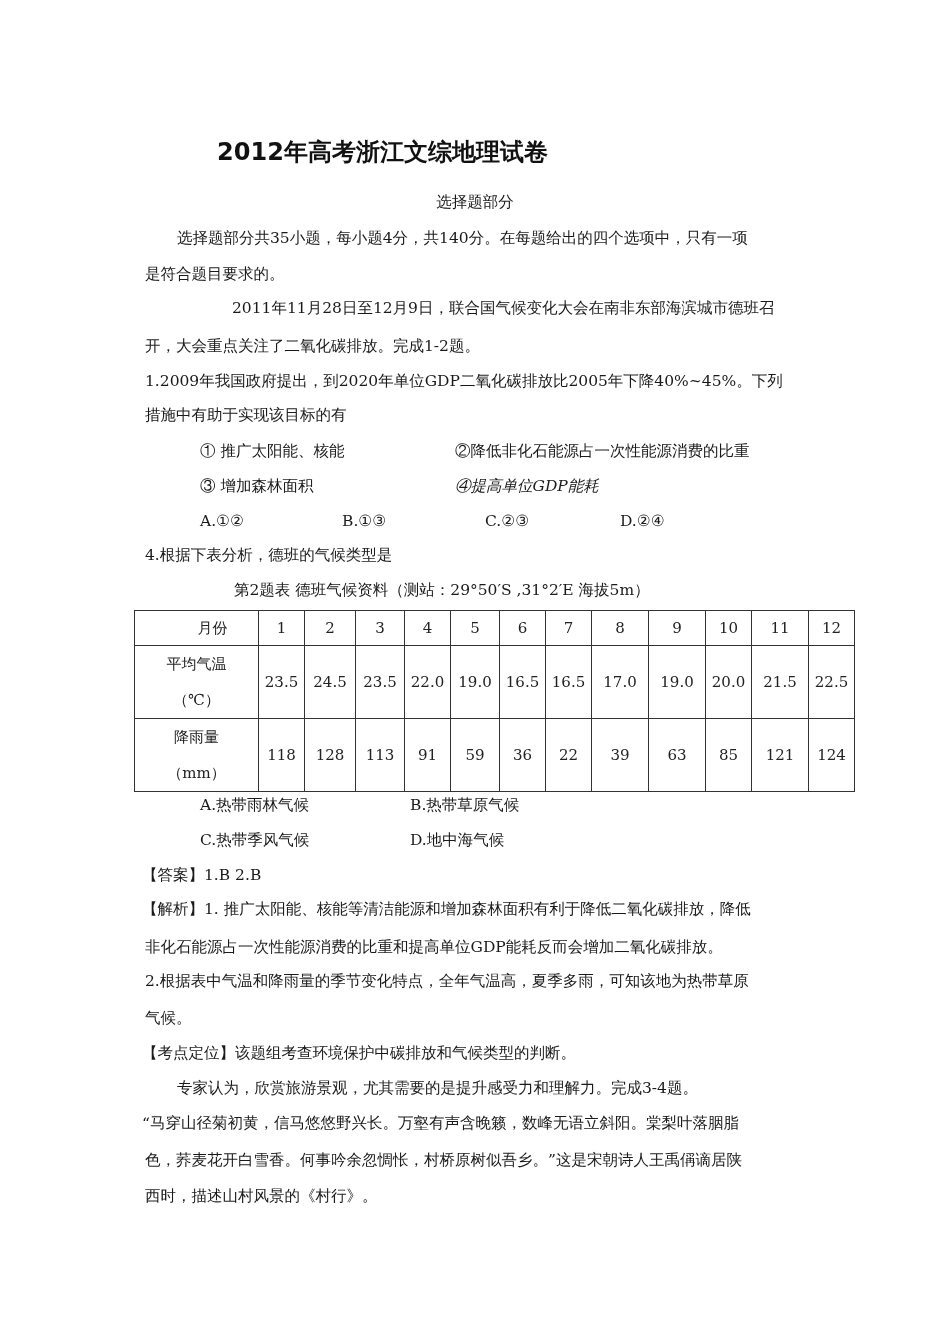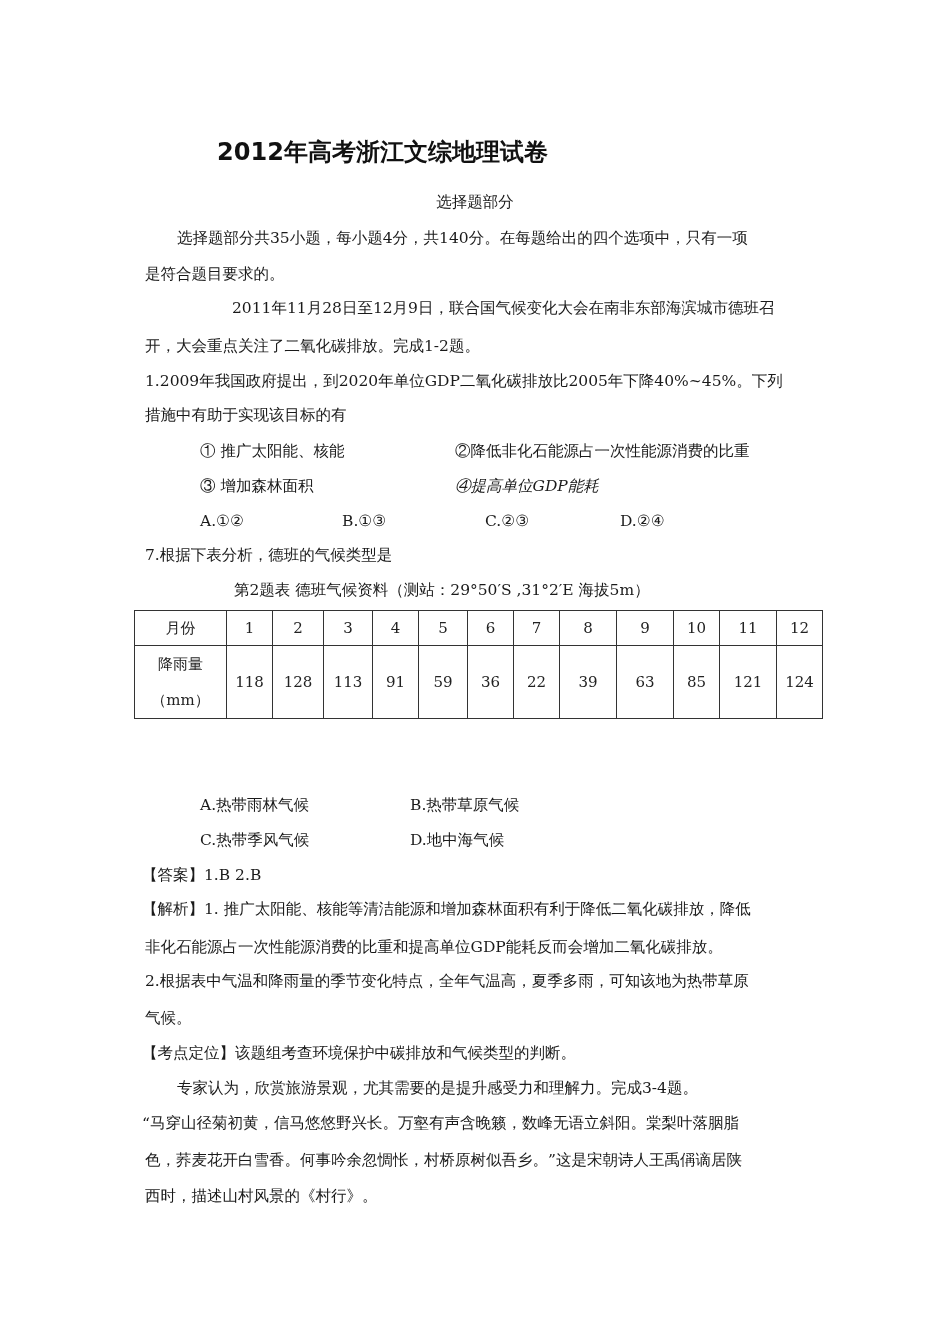--- a/index.html
+++ b/index.html
@@ -34,39 +34,57 @@
   <div class="abs t" style="left:200px;top:441px;">① 推广太阳能、核能</div>
   <div class="abs t" style="left:455px;top:441px;">②降低非化石能源占一次性能源消费的比重</div>
   <div class="abs t" style="left:200px;top:476px;">③ 增加森林面积</div>
   <div class="abs t" style="left:455px;top:476px;font-style:italic;">④提高单位GDP能耗</div>
 
   <div class="abs t" style="left:200px;top:511px;">A.①②</div>
   <div class="abs t" style="left:342px;top:511px;">B.①③</div>
   <div class="abs t" style="left:485px;top:511px;">C.②③</div>
   <div class="abs t" style="left:620px;top:511px;text-align:right;">D.②④</div>
 
-  <div class="abs t" style="left:145px;top:545px;">7.根据下表分析，德班的气候类型是</div>
+  <div class="abs t" style="left:145px;top:545px;">4.根据下表分析，德班的气候类型是</div>
   <div class="abs t" style="left:234px;top:580px;">第2题表   德班气候资料（测站：29°50′S ,31°2′E   海拔5m）</div>
 
   <table class="climate">
     <tbody>
         <tr class="r1">
-      <td style="width:91px;">月份</td>
+      <td style="width:91px;padding-left:32px;">月份</td>
       <td style="width:45px;">1</td>
       <td style="width:50px;">2</td>
       <td style="width:48px;">3</td>
       <td style="width:45px;">4</td>
       <td style="width:48px;">5</td>
       <td style="width:45px;">6</td>
       <td style="width:45px;">7</td>
       <td style="width:56px;">8</td>
       <td style="width:56px;">9</td>
       <td style="width:45px;">10</td>
       <td style="width:56px;">11</td>
       <td style="width:45px;">12</td>
+    </tr>
+    <tr class="r2">
+      <td class="head-cell">
+        <div>平均气温</div>
+        <div>（℃）</div>
+      </td>
+      <td>23.5</td>
+      <td>24.5</td>
+      <td>23.5</td>
+      <td>22.0</td>
+      <td>19.0</td>
+      <td>16.5</td>
+      <td>16.5</td>
+      <td>17.0</td>
+      <td>19.0</td>
+      <td>20.0</td>
+      <td>21.5</td>
+      <td>22.5</td>
     </tr>
     <tr class="r3">
       <td class="head-cell">
         <div>降雨量</div>
         <div>（mm）</div>
       </td>
       <td>118</td>
       <td>128</td>
       <td>113</td>
       <td>91</td>

